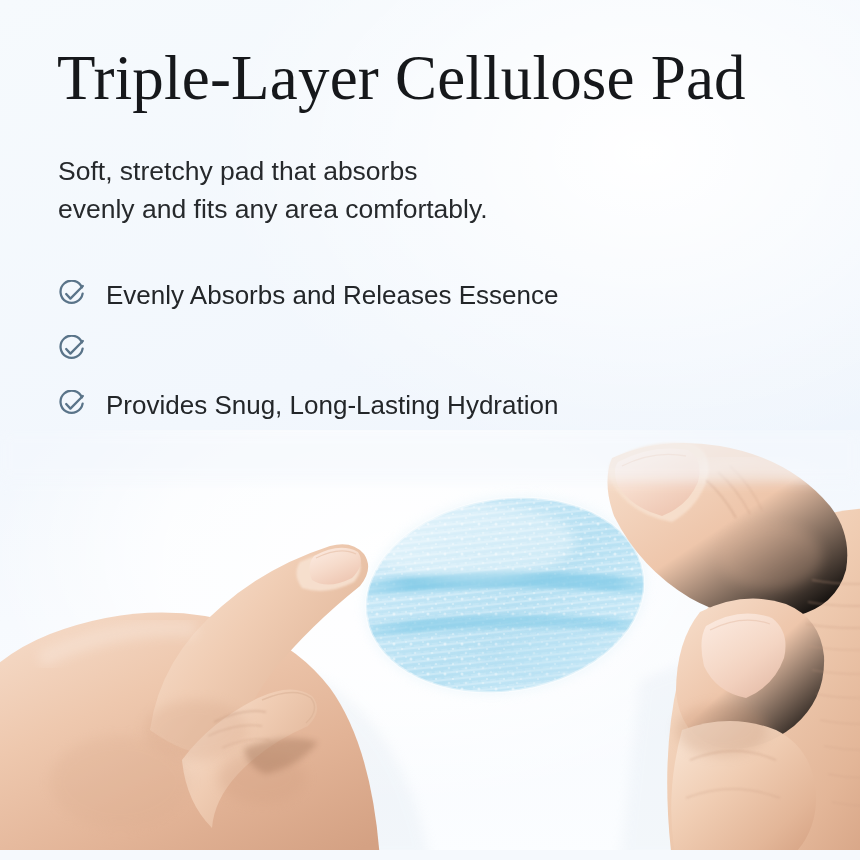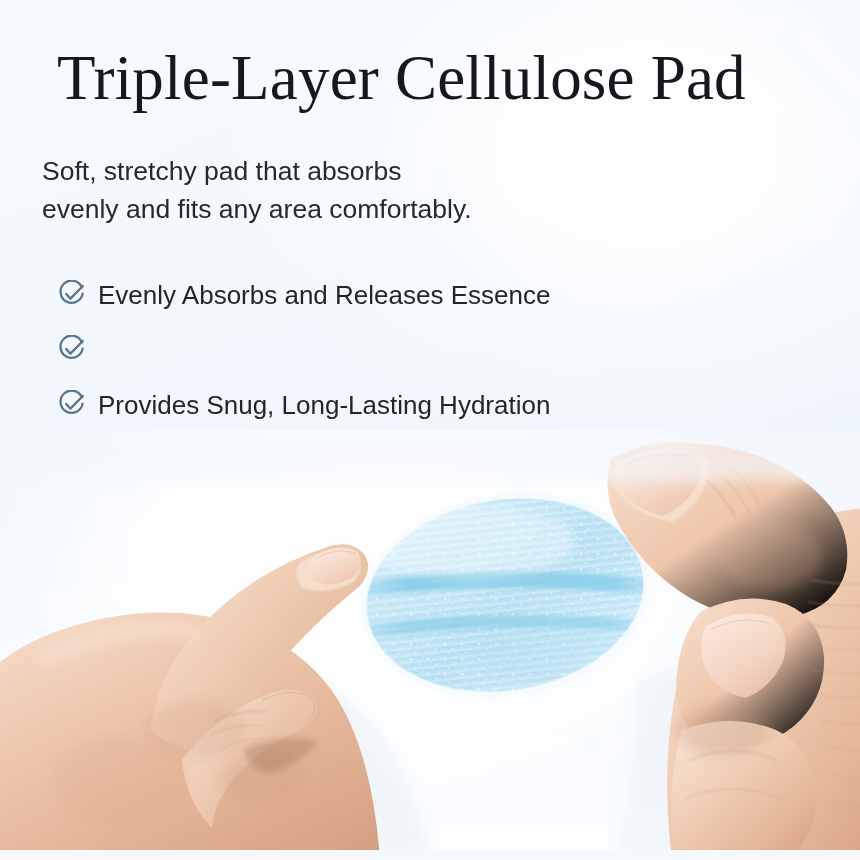--- a/index.html
+++ b/index.html
@@ -40,21 +40,21 @@
     font-family: "Liberation Serif", "DejaVu Serif", serif;
     font-size: 63px;
     line-height: 1.0;
     letter-spacing: 0.2px;
     color: #16181b;
     white-space: nowrap;
   }
 
   #subtitle {
     position: absolute;
-    left: 42px;
+    left: 58px;
     top: 152px;
     font-size: 26.5px;
     line-height: 38px;
     color: #26292c;
     white-space: pre-line;
   }
 
   #features {
     position: absolute;
     left: 57px;
@@ -70,21 +70,21 @@
   }
 
   .check-icon {
     width: 29px;
     height: 29px;
     flex: 0 0 29px;
     display: block;
   }
 
   .feature-text {
-    margin-left: 12px;
+    margin-left: 20px;
     font-size: 26px;
     line-height: 30px;
     color: #232629;
     white-space: nowrap;
   }
 
   
   #photo {
     position: absolute;
     left: 0;

